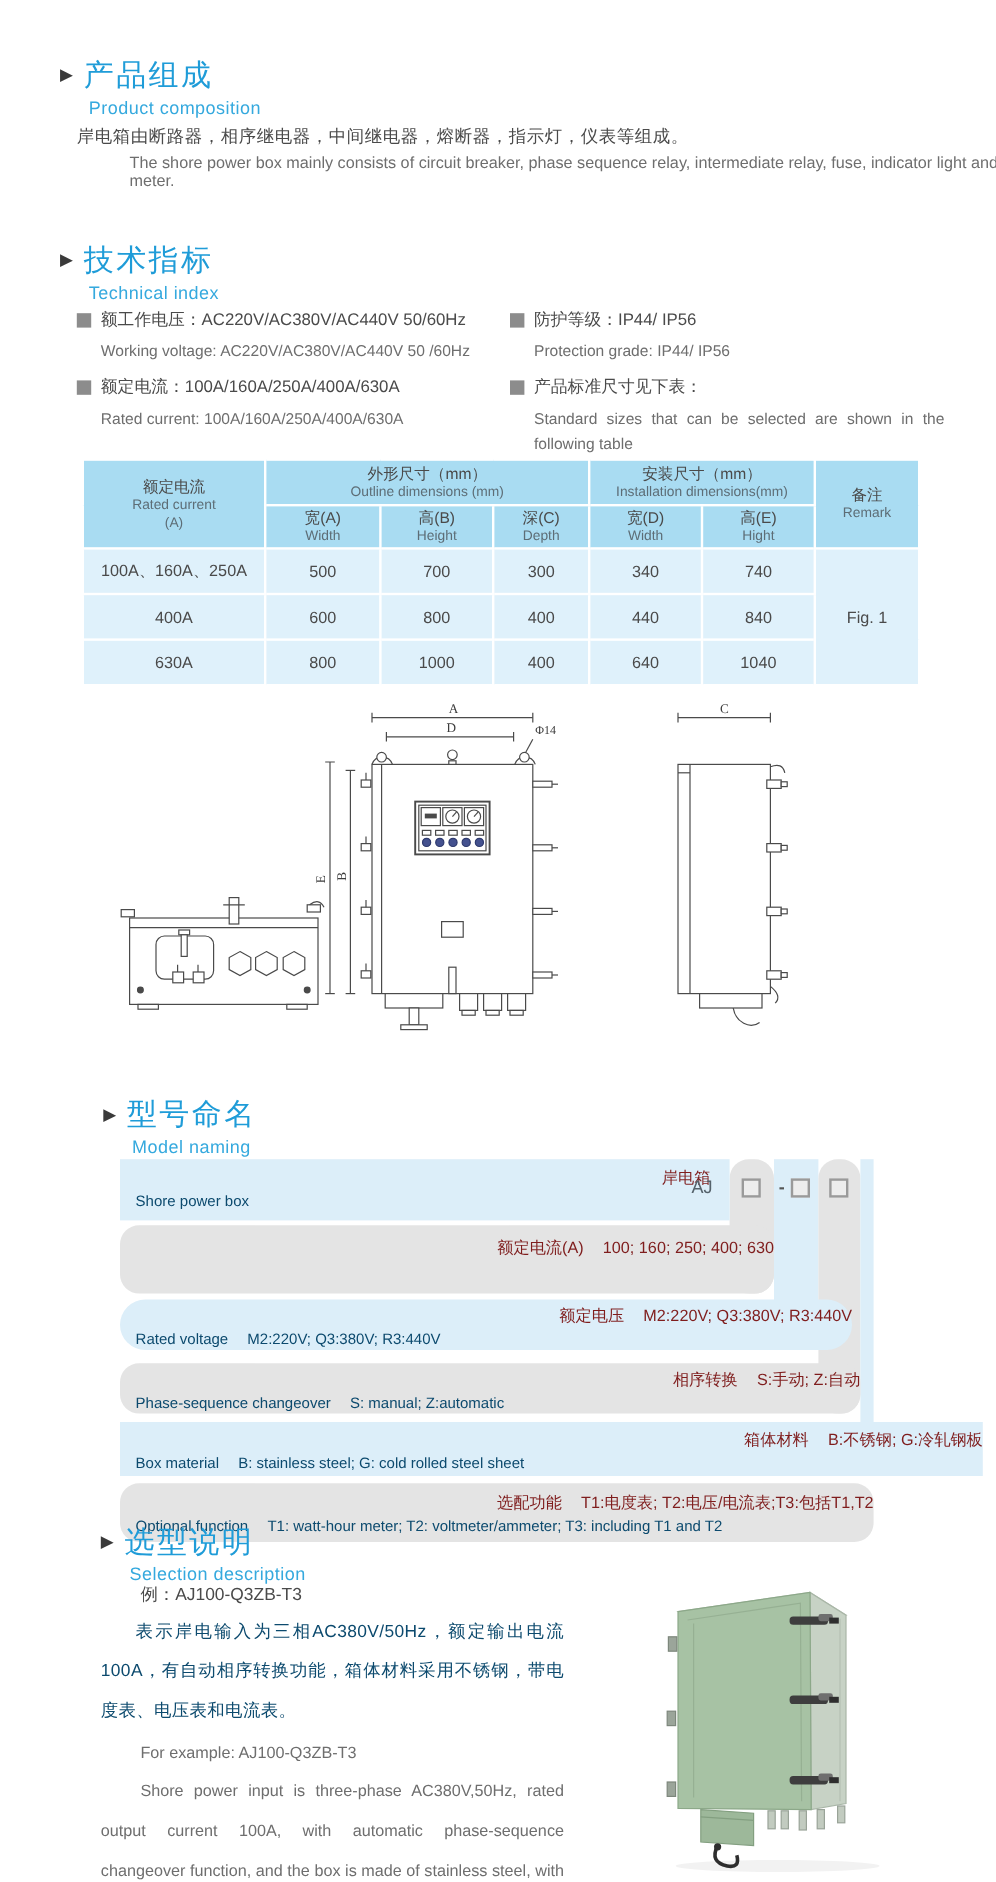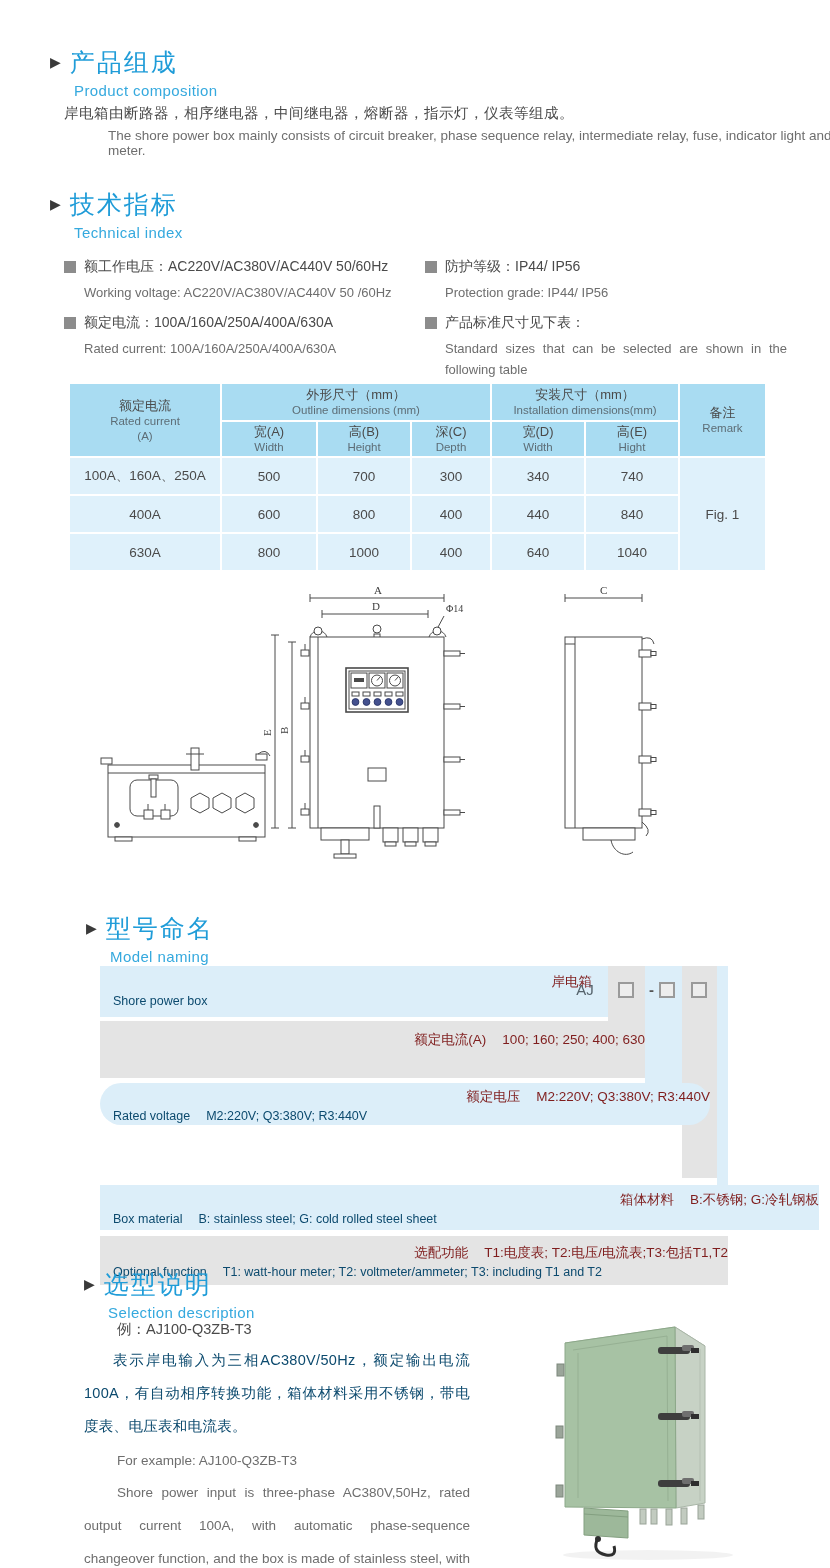--- a/index.html
+++ b/index.html
@@ -32,21 +32,21 @@
   .cell-v { font-size:13.5px; color:#4a4a4a; }
 
   
   .tech-drawing { position:absolute; left:88px; top:582px; }
   .tech-drawing text { font-family:"Liberation Serif","DejaVu Serif",serif; fill:#3c3c3c; }
 
   
   .naming { position:absolute; left:100px; top:966px; width:630px; height:320px; }
   .naming .strip { position:absolute; top:0; }
   .nblue { background:#DCEEF9; }
-  .ngray { background:#E4E4E4; }
+  .ngray { background:#E4E4E4;border-radius:16px; }
   .nrow { position:absolute; left:0; padding:7px 0 0 13px; }
   .nrow .cnl { font-size:13.5px; color:#7f1d1d;text-align:right; }
   .nrow .enl { font-size:12.5px; color:#0c4a6e; margin-top:3px; }
   .nrow .lab { margin-right:16px; }
   .code-aj { position:absolute; left:468px; top:15px; width:34px; text-align:center; font-size:15px; color:#55626b; }
   .code-box { position:absolute; top:16px; width:16px; height:16px; border:2px solid #9a9a9a; background:#ededed; }
   .code-dash { position:absolute; left:549px; top:15px; font-size:15px; font-weight:bold; color:#555; }
 
   
   .sel-block { position:absolute; left:84px; top:1314px; width:386px; }
@@ -62,21 +62,21 @@
 
 <div class="page">
 
   <div class="sec-head" style="left:50px; top:46px;">
     <span class="arrow">▶</span><span class="t-cn">产品组成</span>
     <div class="t-en">Product  composition</div>
   </div>
   <div class="para-cn" style="left:64px; top:104px; width:720px;">岸电箱由断路器，相序继电器，中间继电器，熔断器，指示灯，仪表等组成。</div>
   <div class="para-en" style="left:64px; top:128px; width:740px;margin-left:44px;">The shore power box mainly consists of circuit breaker, phase sequence relay, intermediate relay, fuse, indicator light and meter.</div>
 
-  <div class="sec-head" style="left:50px; top:188px;">
+  <div class="sec-head" style="left:50px; top:200px;">
     <span class="arrow">▶</span><span class="t-cn">技术指标</span>
     <div class="t-en">Technical index</div>
   </div>
 
   <div class="spec-col" style="left:64px; top:258px;">
     <div class="spec-item">
       <div class="spec-cn">
           <span class="spec-sq"></span>
           <span>额工作电压：AC220V/AC380V/AC440V  50/60Hz</span>
         </div>
@@ -351,20 +351,24 @@
       <div class="cnl"><span class="lab">岸电箱</span><span></span></div>
       <div class="enl"><span class="lab">Shore power box</span><span></span></div>
     </div>
     <div class="nrow ngray" style="top:55px; width:545px; height:57px; padding-top:10px;">
       <div class="cnl"><span class="lab">额定电流(A)</span><span>100; 160; 250; 400; 630</span></div>
     </div>
     <div class="nrow nblue" style="top:117px; width:610px; height:42px; padding-top:5px;border-radius:21px;">
       <div class="cnl"><span class="lab">额定电压</span><span>M2:220V;  Q3:380V;  R3:440V</span></div>
       <div class="enl"><span class="lab">Rated voltage</span><span>M2:220V;  Q3:380V;  R3:440V</span></div>
     </div>
+    <div class="nrow ngray" style="top:170px; width:617px; height:42px; padding-top:5px;">
+      <div class="cnl"><span class="lab">相序转换</span><span>S:手动; Z:自动</span></div>
+      <div class="enl"><span class="lab">Phase-sequence changeover</span><span>S: manual;  Z:automatic</span></div>
+    </div>
     <div class="nrow nblue" style="top:219px; width:719px; height:45px; padding-top:6px;">
       <div class="cnl"><span class="lab">箱体材料</span><span>B:不锈钢;  G:冷轧钢板</span></div>
       <div class="enl"><span class="lab">Box material</span><span>B: stainless steel; G: cold rolled steel sheet</span></div>
     </div>
     <div class="nrow ngray" style="top:270px; width:628px; height:49px; padding-top:8px;">
       <div class="cnl"><span class="lab">选配功能</span><span>T1:电度表;  T2:电压/电流表;T3:包括T1,T2</span></div>
       <div class="enl"><span class="lab">Optional function</span><span>T1: watt-hour meter; T2: voltmeter/ammeter; T3: including T1 and T2</span></div>
     </div>
 
     <div class="code-aj">AJ</div>

